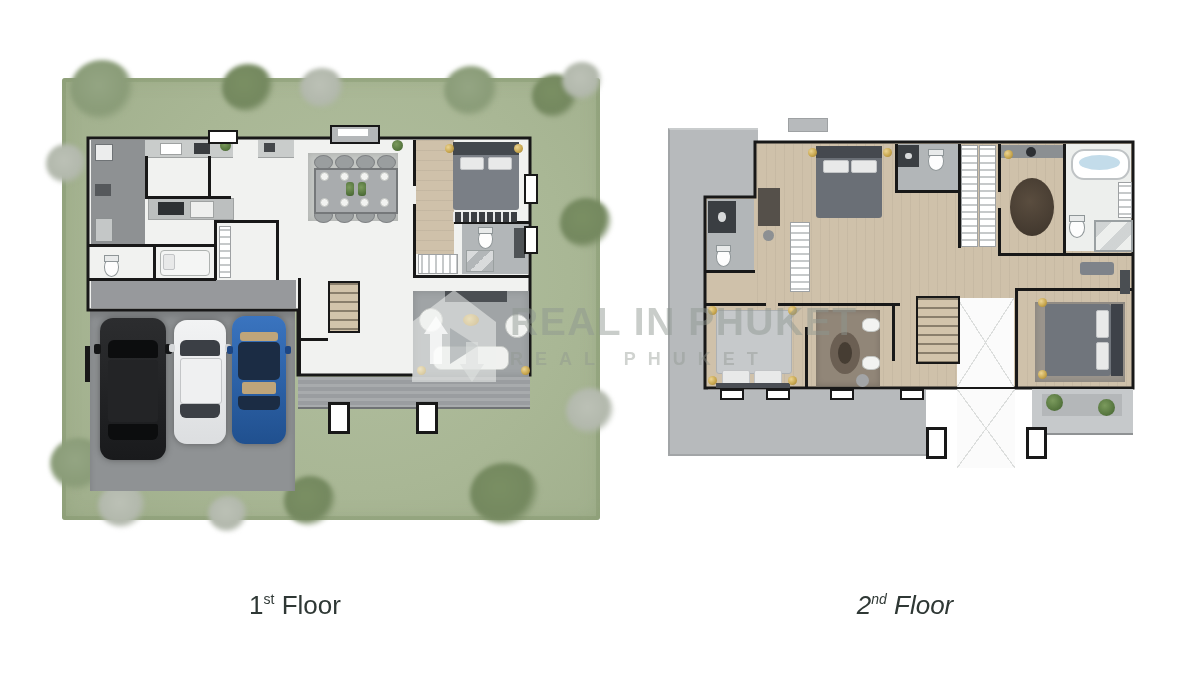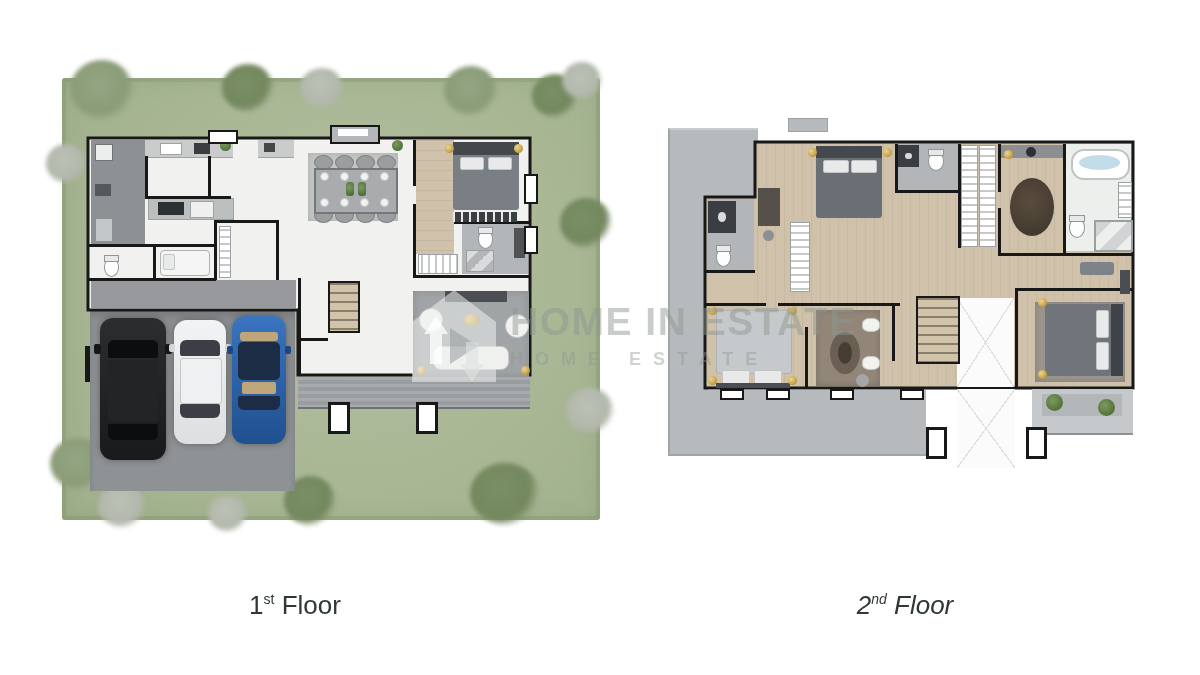--- a/index.html
+++ b/index.html
@@ -318,22 +318,22 @@
 </div>
 
 <div id="watermark">
   <svg width="92" height="100" viewBox="0 0 92 100">
     <path d="M46,4 L88,36 L88,96 L4,96 L4,36 Z" fill="rgba(238,240,238,0.55)"></path>
     <path d="M22,48 h12 v30 h-12 z M28,30 l12,18 h-24 z" fill="rgba(255,255,255,0.75)"></path>
     <path d="M42,42 L70,60 L42,78 Z" fill="rgba(150,155,158,0.55)"></path>
     <path d="M58,56 h12 v22 h-12 z M64,96 l12,-18 h-24 z" fill="rgba(222,225,223,0.6)"></path>
   </svg>
   <div id="wm-text">
-    <div id="wm-title">HOME IN ESTATE</div>
-    <div id="wm-sub">HOME ESTATE</div>
+    <div id="wm-title">REAL IN PHUKET</div>
+    <div id="wm-sub">REAL PHUKET</div>
   </div>
 </div>
 
 <div class="floor-label" style="left:200px;">
   <span>1</span><sup>st</sup>
   <span>Floor</span>
 </div>
 <div class="floor-label" style="left:810px;font-style:italic;">
   <span>2</span><sup>nd</sup>
   <span>Floor</span>

